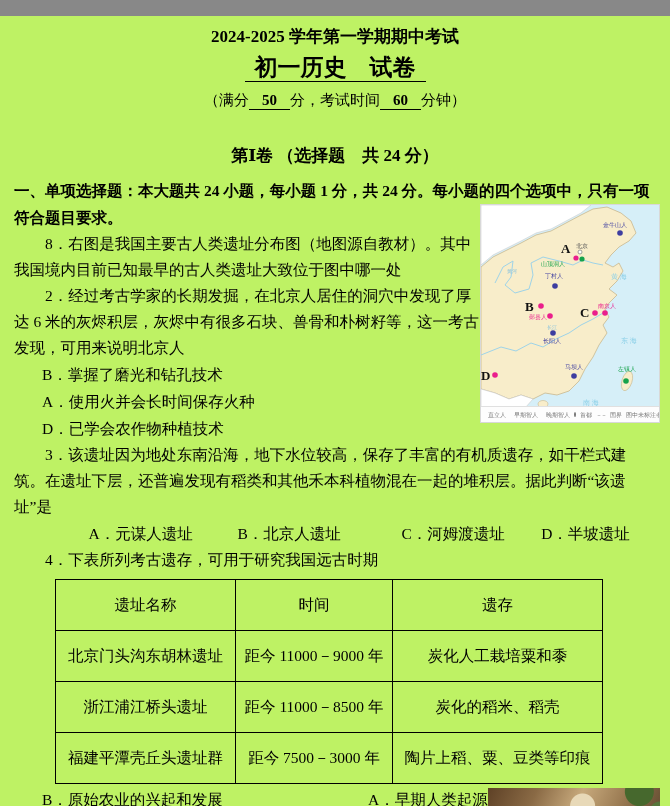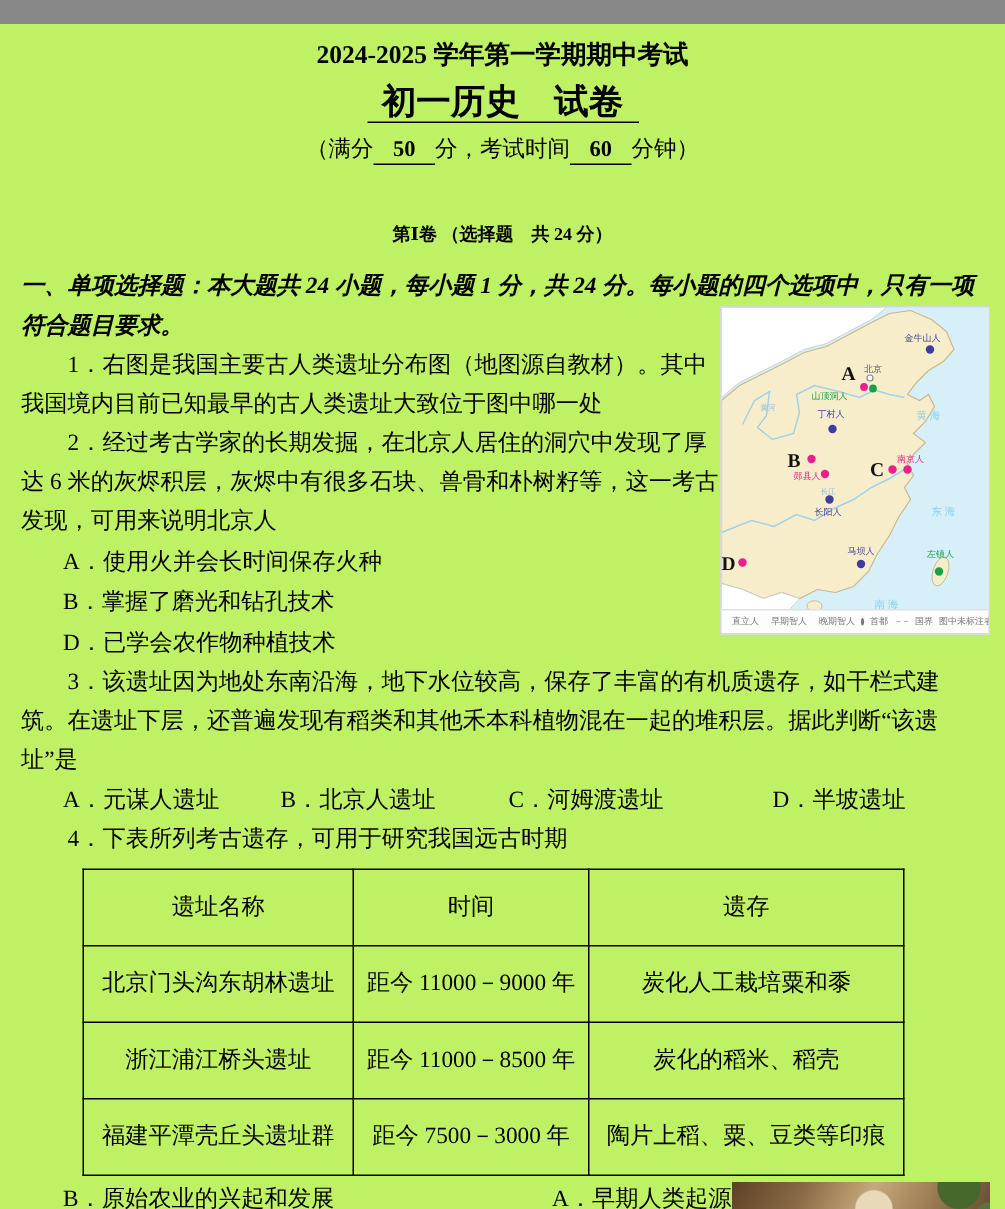--- a/index.html
+++ b/index.html
@@ -10,28 +10,28 @@
     font-family:"Liberation Serif","DejaVu Serif",serif;
     font-size:15.5px; line-height:26px; overflow:hidden;
     padding:6px 14px 0 14px;
   }
   .center { text-align:center; }
   .t-main { font-size:17px; font-weight:bold; margin-top:2px; }
   .t-sub  { font-size:23px; font-weight:bold; margin-top:5px; }
   .t-sub .ul { border-bottom:1.5px solid #000; padding:0 10px 1px 10px; }
   .t-meta { font-size:15px; margin-top:6px; }
   .t-meta .score { font-weight:bold; border-bottom:1.5px solid #000; padding:0 13px 1px 13px;text-align:center; }
-  .sec-title { font-size:12px; font-weight:bold; margin-top:30px; }
-  .instruction { font-weight:bold; margin-top:8px; line-height:27px;font-style:italic; }
+  .sec-title { font-size:17px; font-weight:bold; margin-top:30px; }
+  .instruction { font-weight:bold; margin-top:8px; line-height:27px; }
   .q { text-indent:2em; }
   .qwrap { position:relative; }
   .narrow { width:472px; }
   .opt-block { padding-left:28px; }
   .opt-block div { height:27px; line-height:27px; }
-  .opt-row { padding-left:28px; height:27px; line-height:27px; white-space:nowrap; }
+  .opt-row { padding-left:28px; height:27px; line-height:27px; white-space:nowrap;text-align:center; }
   .opt-row span { display:inline-block; }
   .opt-row .o1 { width:145px; } .opt-row .o2 { width:152px; } .opt-row .o3 { width:176px; }
   .opt-grid { display:grid; grid-template-columns:326px auto; padding-left:28px; }
   .opt-grid div { height:27px; line-height:27px; }
   table.qtable { border-collapse:collapse; margin:6px 0 2px 41px; }
   table.qtable th, table.qtable td {
     border:1.5px solid #000; text-align:center; font-weight:normal;
     height:37px; padding:12px 8px; font-size:15.5px;
   }
   .c1 { width:180px; } .c2 { width:157px; } .c3 { width:210px; }
@@ -68,25 +68,25 @@
 <div class="page">
 
   <div class="center t-main">2024-2025 学年第一学期期中考试</div>
   <div class="center t-sub"><span class="ul">初一历史　试卷</span></div>
   <div class="center t-meta"><span>（满分</span><span class="score">50</span><span>分，考试时间</span><span class="score">60</span><span>分钟）</span></div>
 
   <div class="center sec-title">第Ⅰ卷 （选择题　共 24 分）</div>
   <div class="instruction">一、单项选择题：本大题共 24 小题，每小题 1 分，共 24 分。每小题的四个选项中，只有一项符合题目要求。</div>
 
   <div class="qwrap">
-    <div class="q narrow">1．右图是我国主要古人类遗址分布图（地图源自教材）。其中我国境内目前已知最早的古人类遗址大致位于图中哪一处</div>
+    <div class="q narrow">8．右图是我国主要古人类遗址分布图（地图源自教材）。其中我国境内目前已知最早的古人类遗址大致位于图中哪一处</div>
     <div class="q narrow">2．经过考古学家的长期发掘，在北京人居住的洞穴中发现了厚达 6 米的灰烬积层，灰烬中有很多石块、兽骨和朴树籽等，这一考古发现，可用来说明北京人</div>
     <div class="opt-block narrow">
+      <div>B．掌握了磨光和钻孔技术</div>
       <div>A．使用火并会长时间保存火种</div>
-      <div>B．掌握了磨光和钻孔技术</div>
       <div>D．已学会农作物种植技术</div>
     </div>
   </div>
 
   <div class="q">3．该遗址因为地处东南沿海，地下水位较高，保存了丰富的有机质遗存，如干栏式建筑。在遗址下层，还普遍发现有稻类和其他禾本科植物混在一起的堆积层。据此判断“该遗址”是</div>
   <div class="opt-row">
     <span class="o1">A．元谋人遗址</span><span class="o2">B．北京人遗址</span><span class="o3">C．河姆渡遗址</span><span>D．半坡遗址</span>
   </div>
 
   <div class="q">4．下表所列考古遗存，可用于研究我国远古时期</div>

